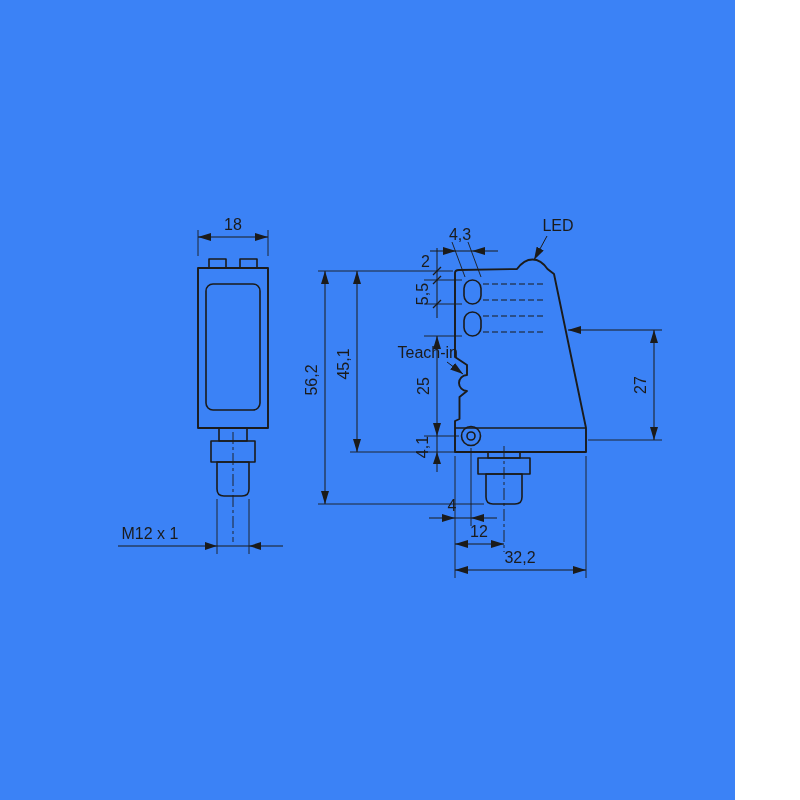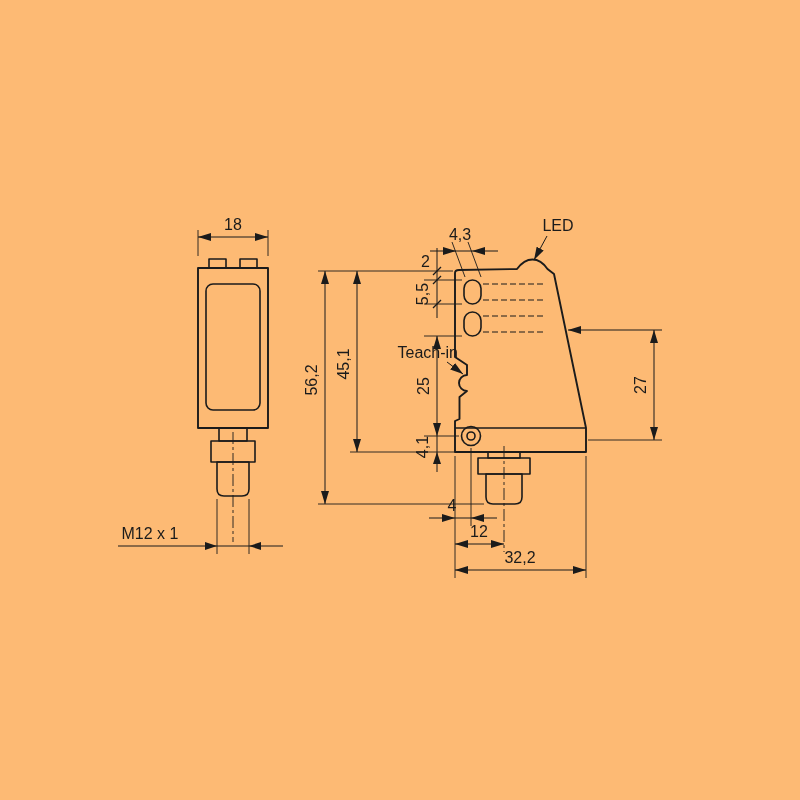--- a/index.html
+++ b/index.html
@@ -1,16 +1,16 @@
 <!DOCTYPE html>
 <html><head>
 <meta charset="utf-8">
 <style>
   html,body{margin:0;padding:0;background:#ffffff;}
-  .stage{width:800px;height:800px;position:relative;background:#fdba74;}
+  .stage{width:735px;height:800px;position:relative;background:#3b82f6;}
   svg{display:block;}
   .outline{fill:none;stroke:#1b1b1b;stroke-width:1.9;stroke-linejoin:round;stroke-linecap:round;}
   .detail{fill:none;stroke:#1b1b1b;stroke-width:1.6;stroke-linejoin:round;}
   .dim{stroke:#1b1b1b;stroke-width:1;fill:none;}
   .ext{stroke:#1b1b1b;stroke-width:0.9;fill:none;}
   .hidden-line{stroke:#1b1b1b;stroke-width:1;stroke-dasharray:6 3;fill:none;}
   .centerline{stroke:#1b1b1b;stroke-width:0.9;stroke-dasharray:12 3 3 3;fill:none;}
   .tick{stroke:#1b1b1b;stroke-width:1.2;fill:none;}
   .arrowhead{fill:#1b1b1b;stroke:none;}
   text.dim-label{font-family:"Liberation Sans",sans-serif;font-size:16px;fill:#1b1b1b;}

